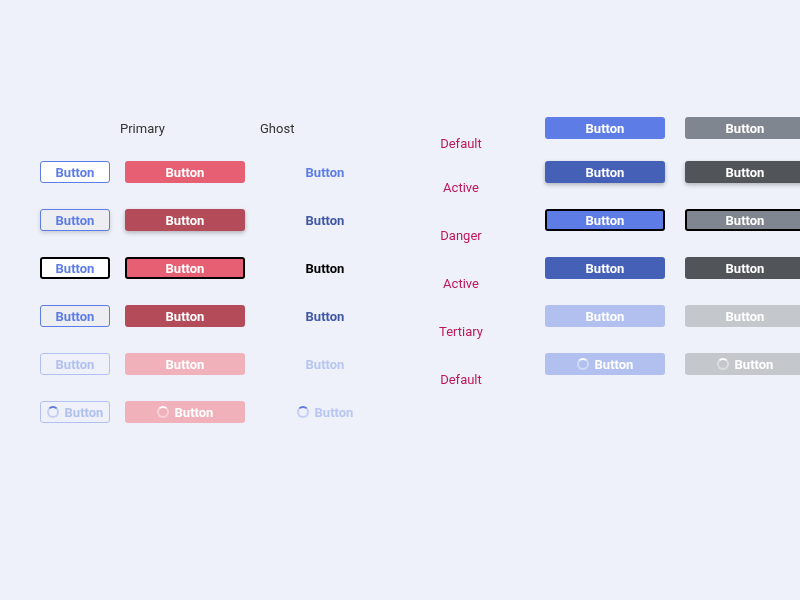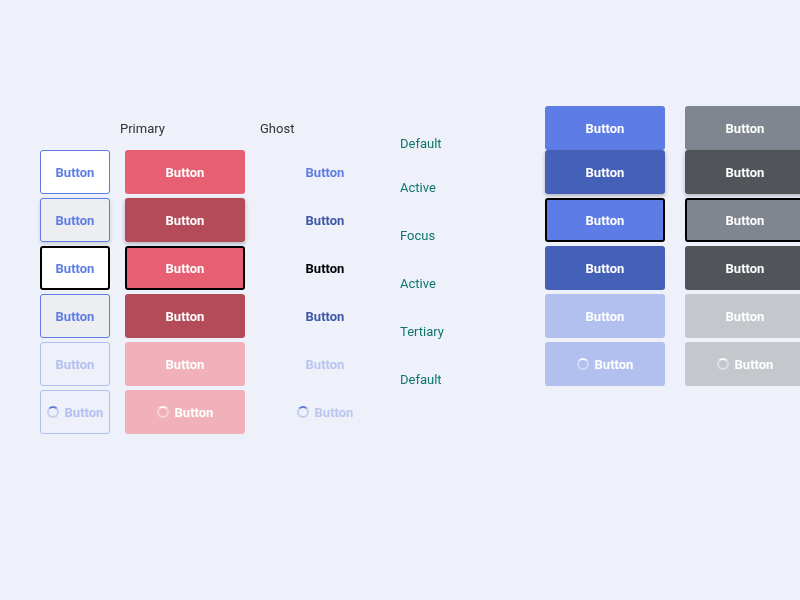--- a/index.html
+++ b/index.html
@@ -20,32 +20,32 @@
     left: 40px;
     top: 110px;
     align-items: center;
   }
   .col-header {
     text-align: left;
     font-size: 13px;
     color: #333;
   }
   .row-header {
-    text-align: left;
+    text-align: center;
     padding-right: 8px;
     font-size: 13px;
-    color: #0f766e;
+    color: #be185d;
     margin-top: 31px;
   }
   .cell { display: flex; justify-content: center; align-items: center; }
   .btn {
     display: inline-flex;
     align-items: center;
     justify-content: center;
-    height: 44px;
+    height: 22px;
     width: 120px;
     border-radius: 3px;
     font-weight: 700;
     font-size: 13px;
     border: 1px solid transparent;
     cursor: pointer;
     user-select: none;
   }
   .ghost { background: transparent; border: none; width: auto; padding: 0 8px; }
 
@@ -98,21 +98,21 @@
   <div class="cell">
       <div class="btn" style="background:#eceef2;color:#5d7ce5;border:1px solid #5d7ce5;box-shadow:0 2px 4px rgba(0,0,0,0.15);">Button</div>
     </div>
   <div class="cell">
       <div class="btn" style="background:#b34b58;color:#fff;box-shadow:0 2px 4px rgba(0,0,0,0.25);">Button</div>
     </div>
   <div class="cell">
       <div class="btn ghost" style="color:#3f57a5;">Button</div>
     </div>
 
-  <div class="row-header">Focus</div>
+  <div class="row-header">Danger</div>
   <div class="cell">
       <div class="btn" style="background:#5d7ce5;color:#fff;border:2px solid #000000;">Button</div>
     </div>
   <div class="cell">
       <div class="btn" style="background:#80868f;color:#fff;border:2px solid #000000;">Button</div>
     </div>
   <div class="cell">
       <div class="btn" style="background:#fff;color:#5d7ce5;border:2px solid #000000;">Button</div>
     </div>
   <div class="cell">

